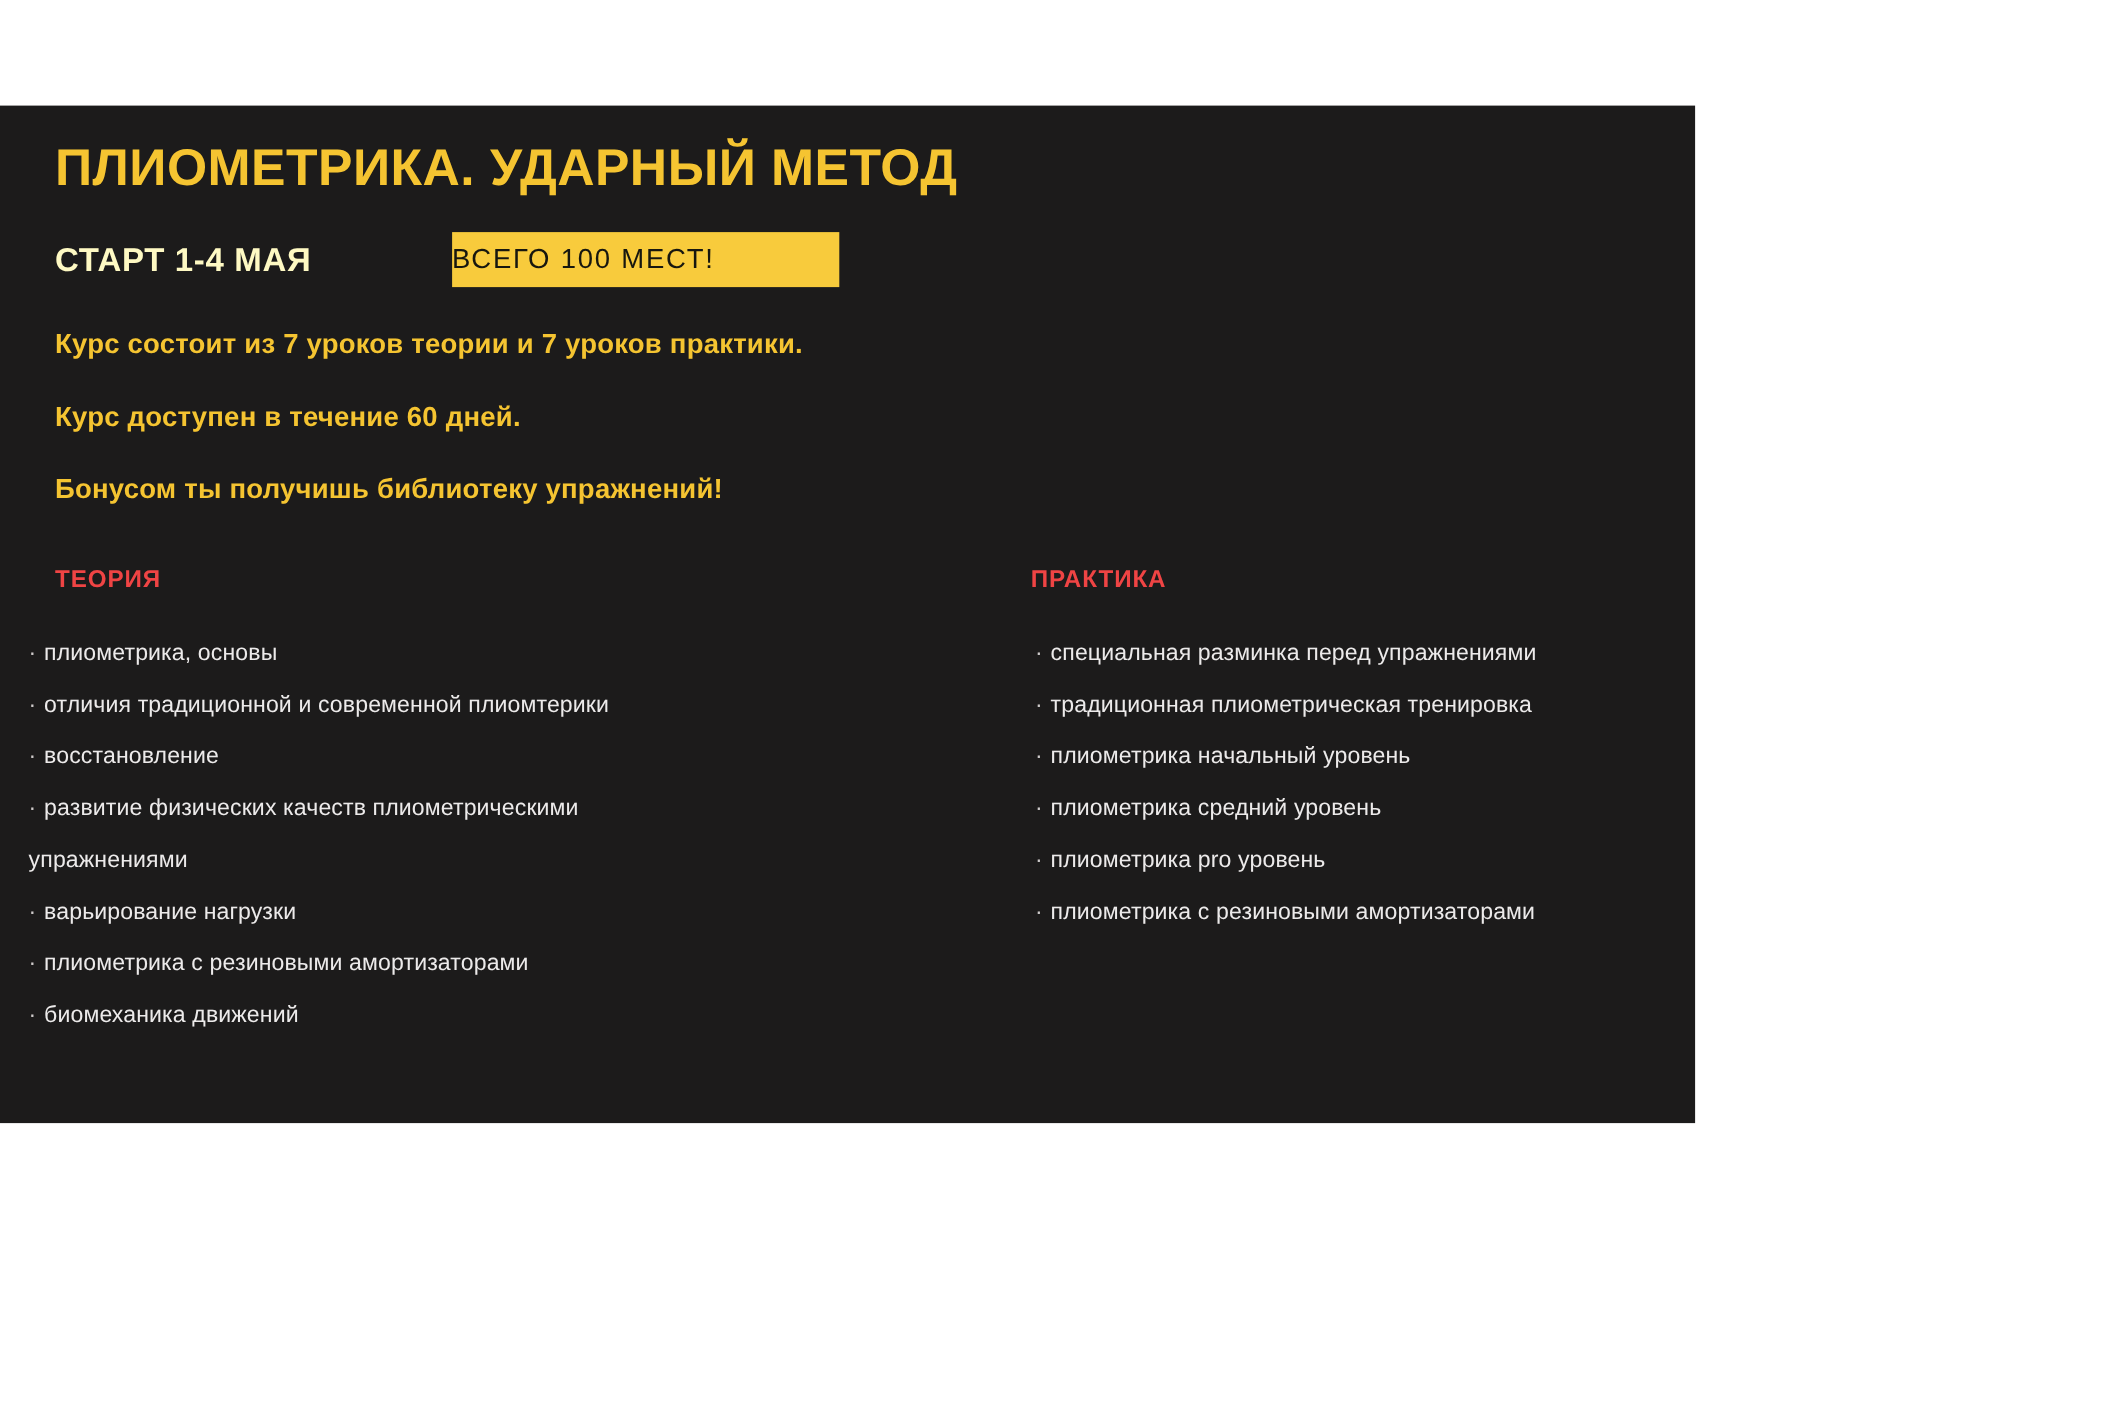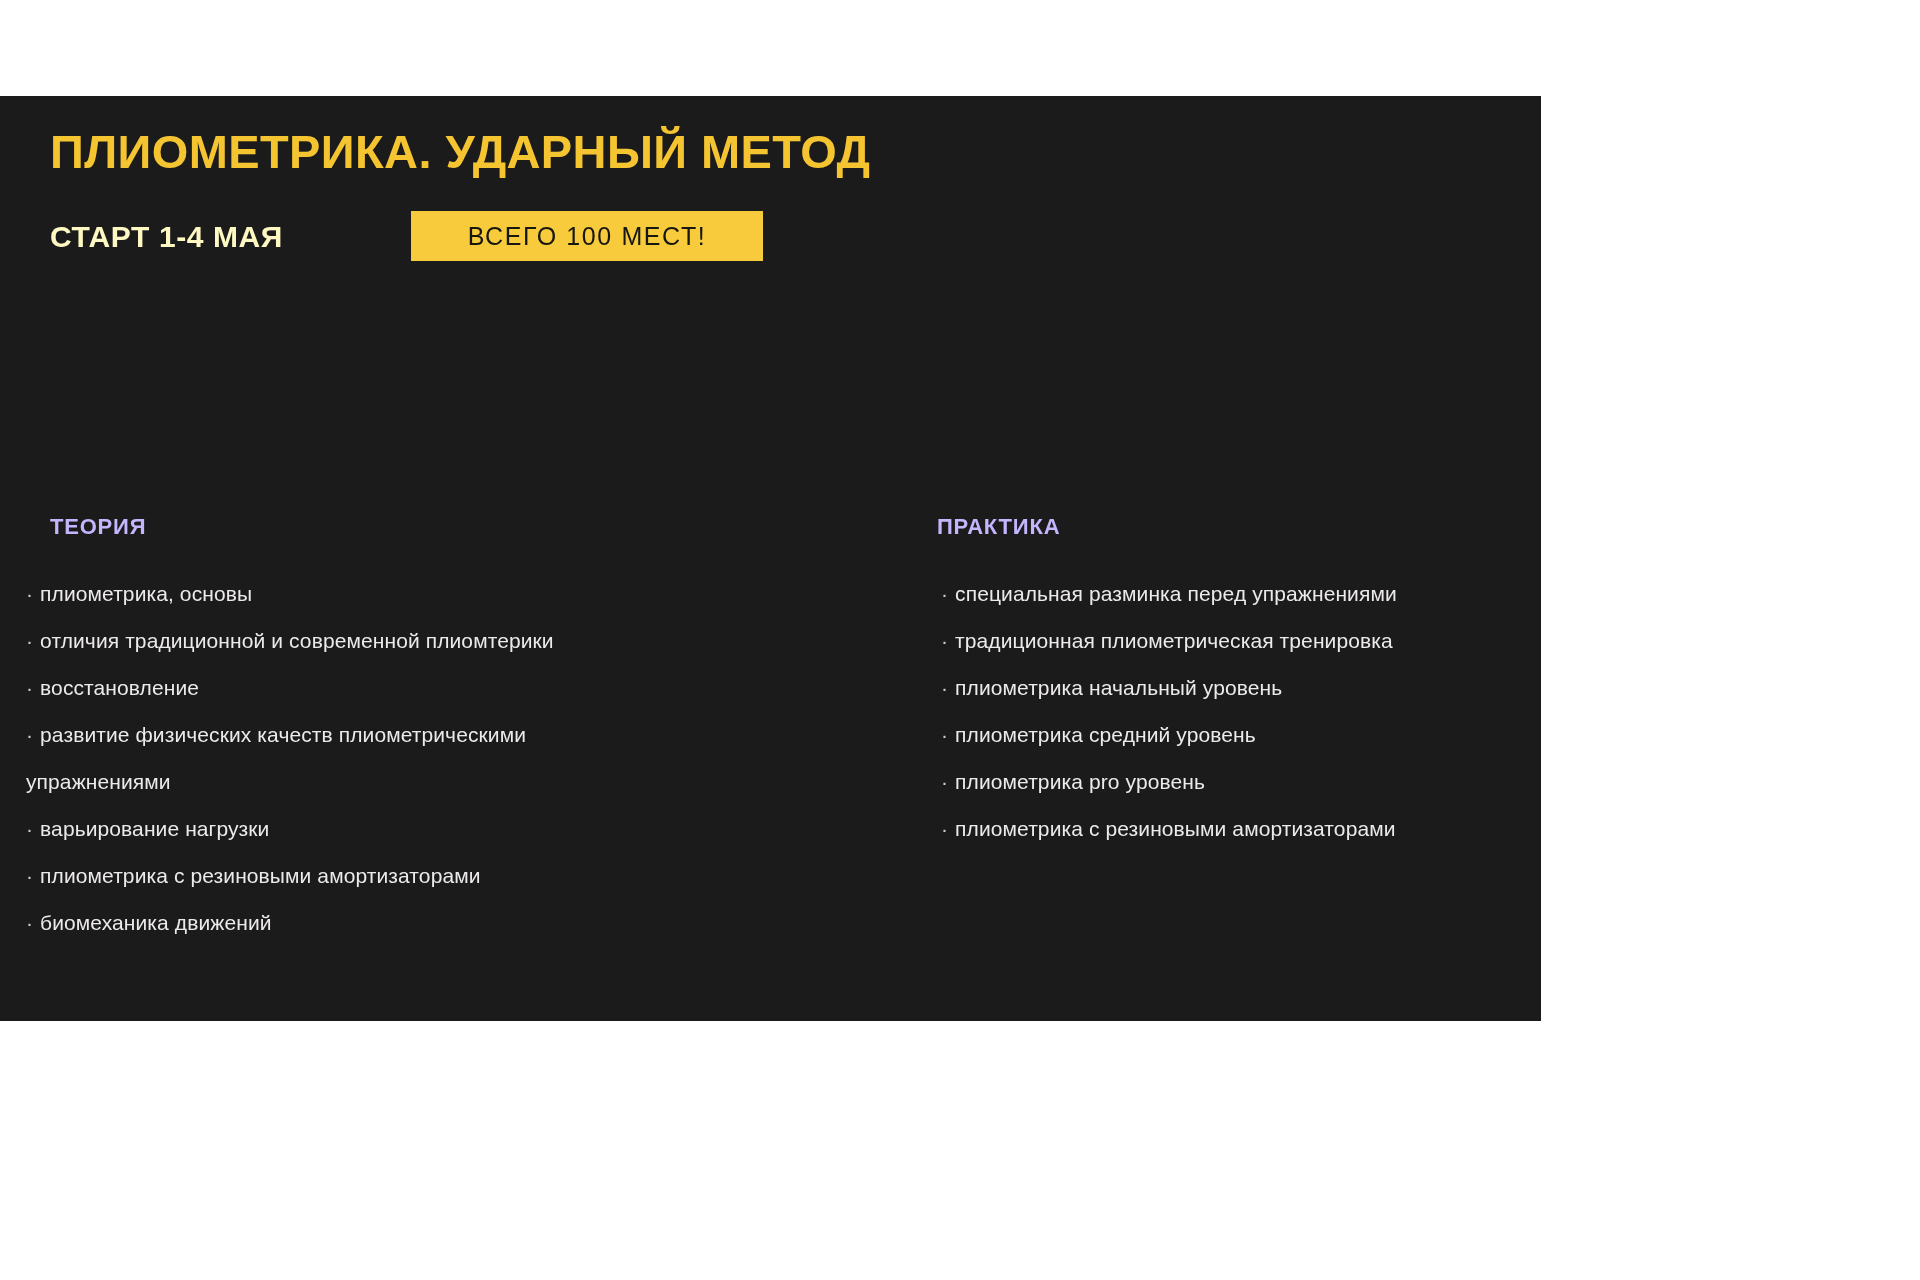--- a/index.html
+++ b/index.html
@@ -55,21 +55,20 @@
 
   .badge {
     position: absolute;
     left: 411px;
     top: 115px;
     width: 352px;
     height: 50px;
     background: #F8CB3C;
     display: flex;
     align-items: center;
-    justify-content: center;
   }
   .badge-text {
     font-size: 25px;
     font-weight: normal;
     color: #17170f;
     letter-spacing: 1.6px;
     white-space: nowrap;
   }
 
   .statements {
@@ -97,21 +96,21 @@
   .col {
     position: absolute;
     top: 0;
   }
   .col-theory { left: 22px; width: 890px; }
   .col-practice { left: 937px; width: 600px; }
 
   .col-heading {
     font-size: 22px;
     font-weight: bold;
-    color: #c4b5fd;
+    color: #ef4444;
     letter-spacing: 0.8px;
     margin-bottom: 30px;
     white-space: nowrap;
   }
   .col-theory .col-heading { margin-left: 28px; }
 
   .bullet-list {
     list-style: none;
     margin: 4px;
     padding: 0;
@@ -136,20 +135,25 @@
   <div class="panel">
 
     <div class="title">ПЛИОМЕТРИКА. УДАРНЫЙ МЕТОД</div>
 
     <div class="startline">СТАРТ 1-4 МАЯ</div>
 
     <div class="badge">
       <span class="badge-text">ВСЕГО 100 МЕСТ!</span>
     </div>
 
+    <div class="statements">
+        <div class="statement">Курс состоит из 7 уроков теории и 7 уроков практики.</div>
+        <div class="statement">Курс доступен в течение 60 дней.</div>
+        <div class="statement">Бонусом ты получишь библиотеку упражнений!</div>
+      </div>
 
     <div class="columns">
       <div class="col col-theory">
         <div class="col-heading">ТЕОРИЯ</div>
         <ul class="bullet-list">
             <li class="bullet-item"><span class="dot">·</span><span>плиометрика, основы</span></li>
             <li class="bullet-item"><span class="dot">·</span><span>отличия традиционной и современной плиомтерики</span></li>
             <li class="bullet-item"><span class="dot">·</span><span>восстановление</span></li>
             <li class="bullet-item"><span class="dot">·</span><span>развитие физических качеств плиометрическими</span></li>
             <li class="bullet-item wrapped"><span>упражнениями</span></li>

